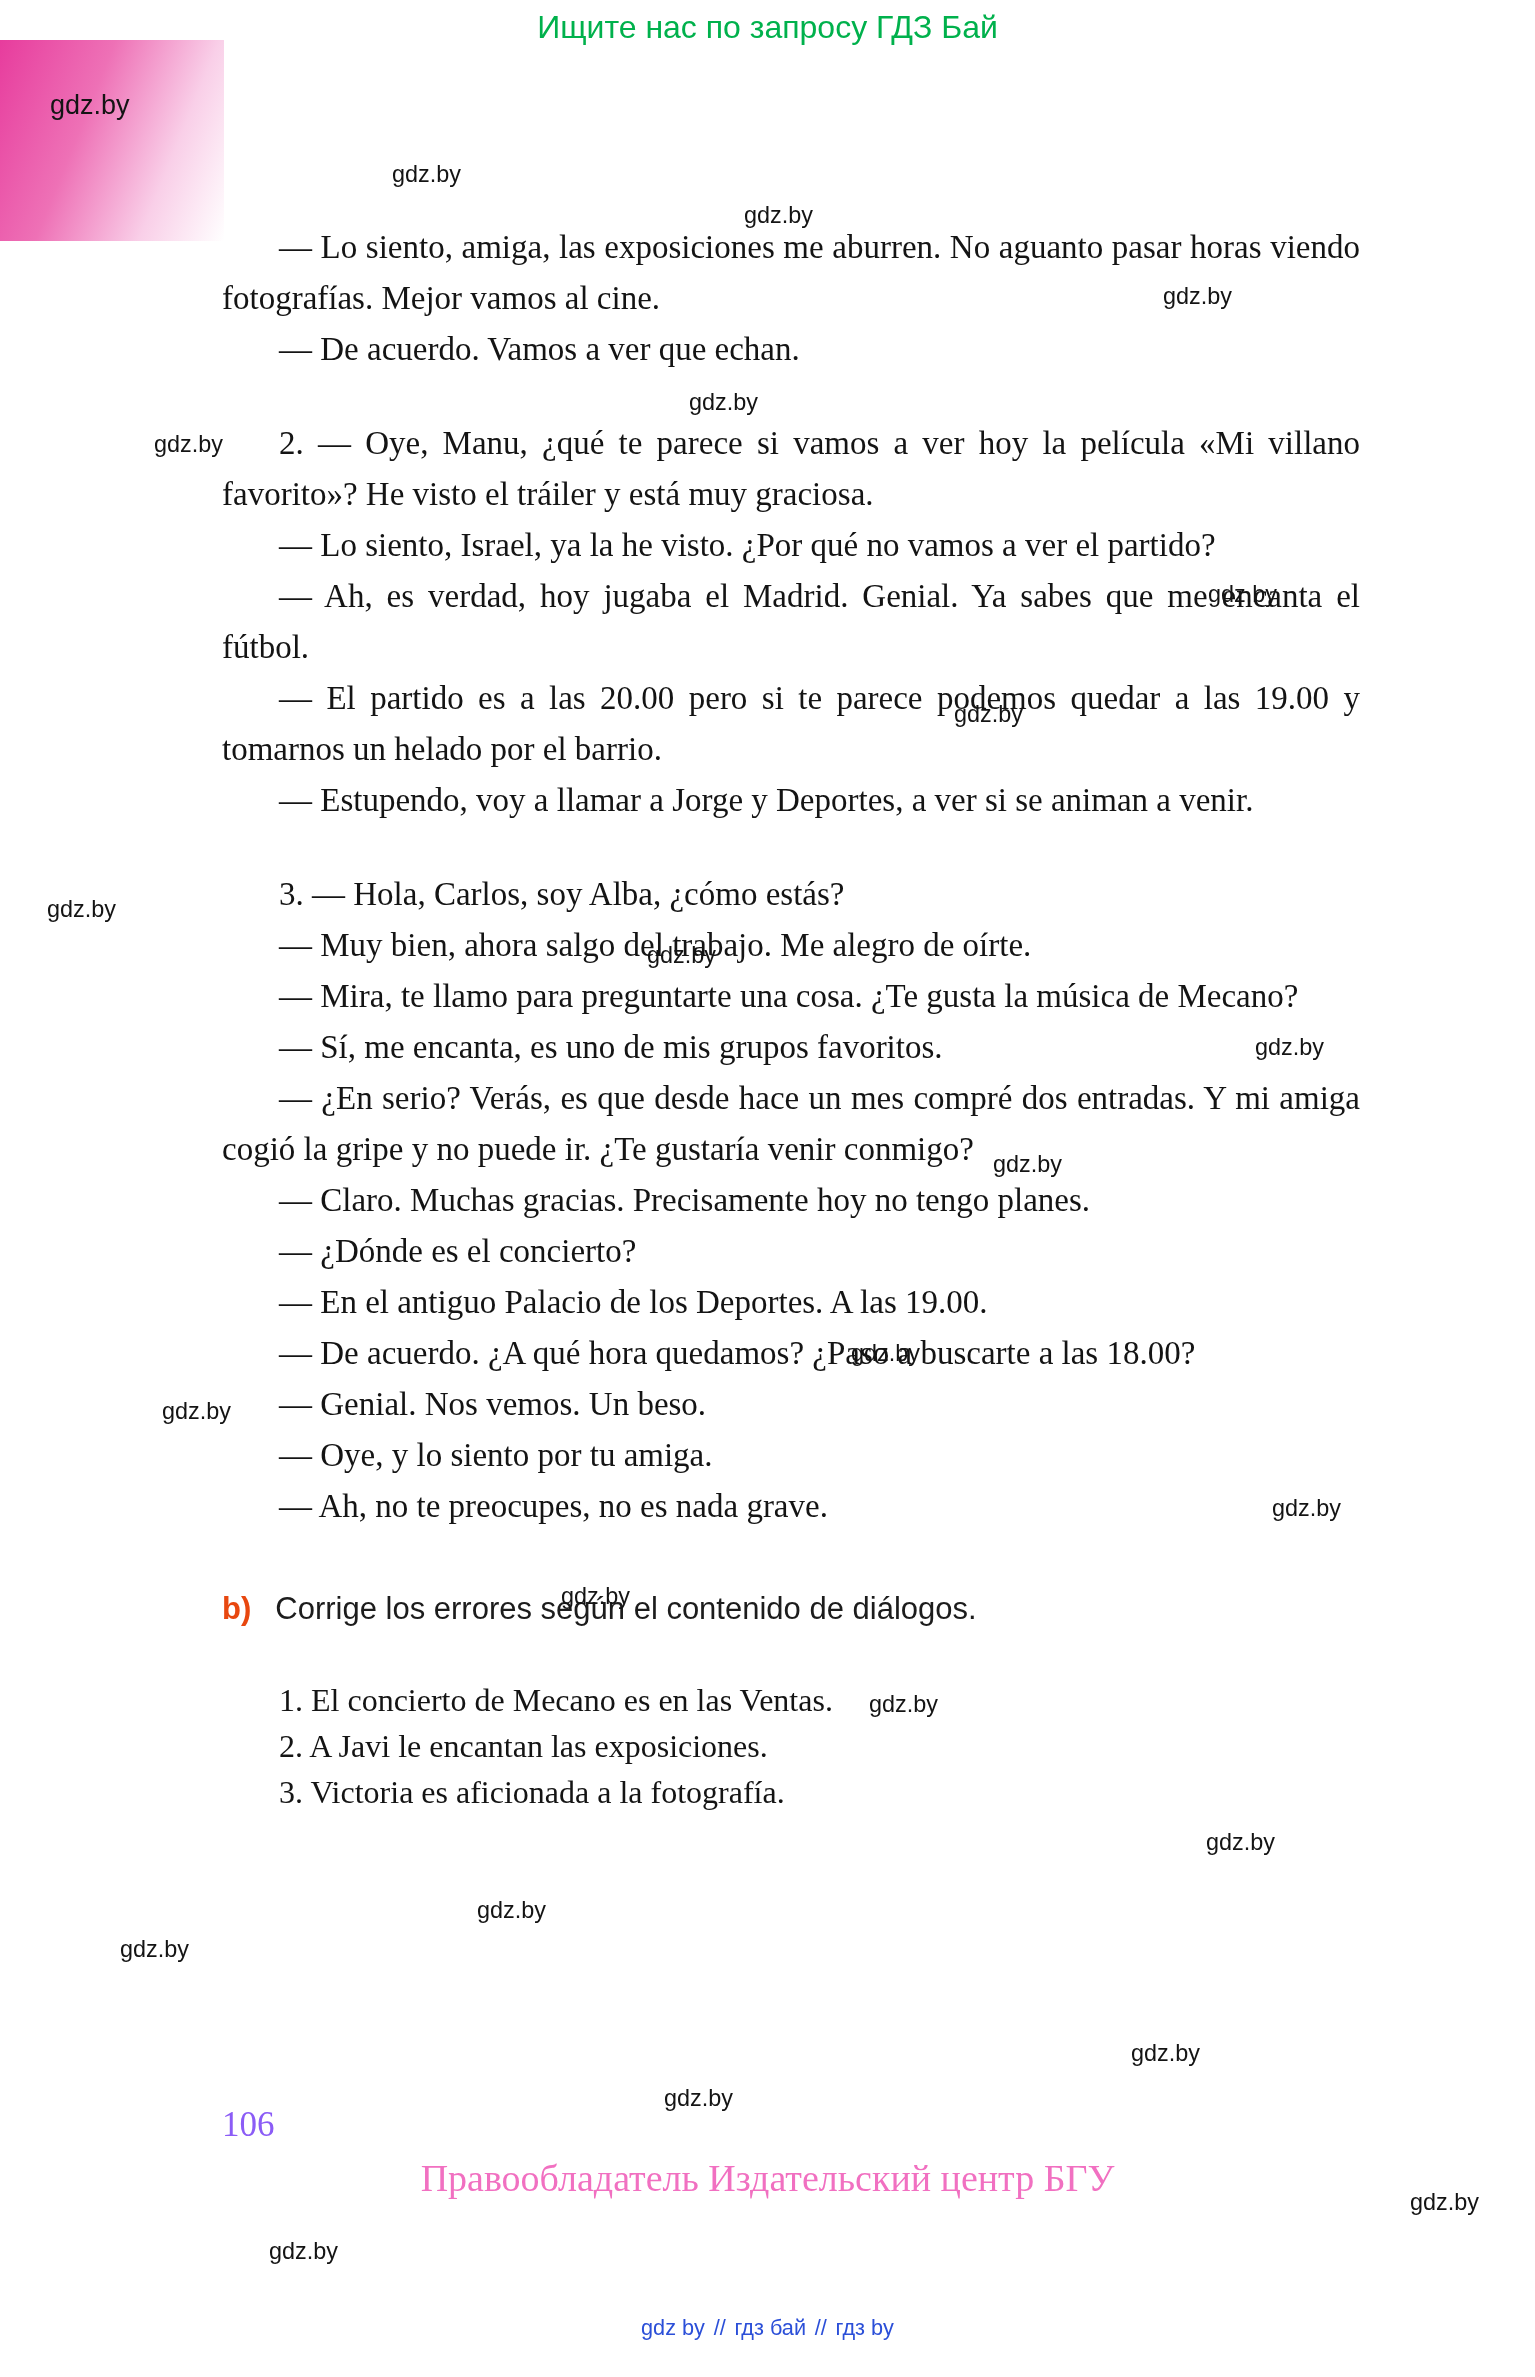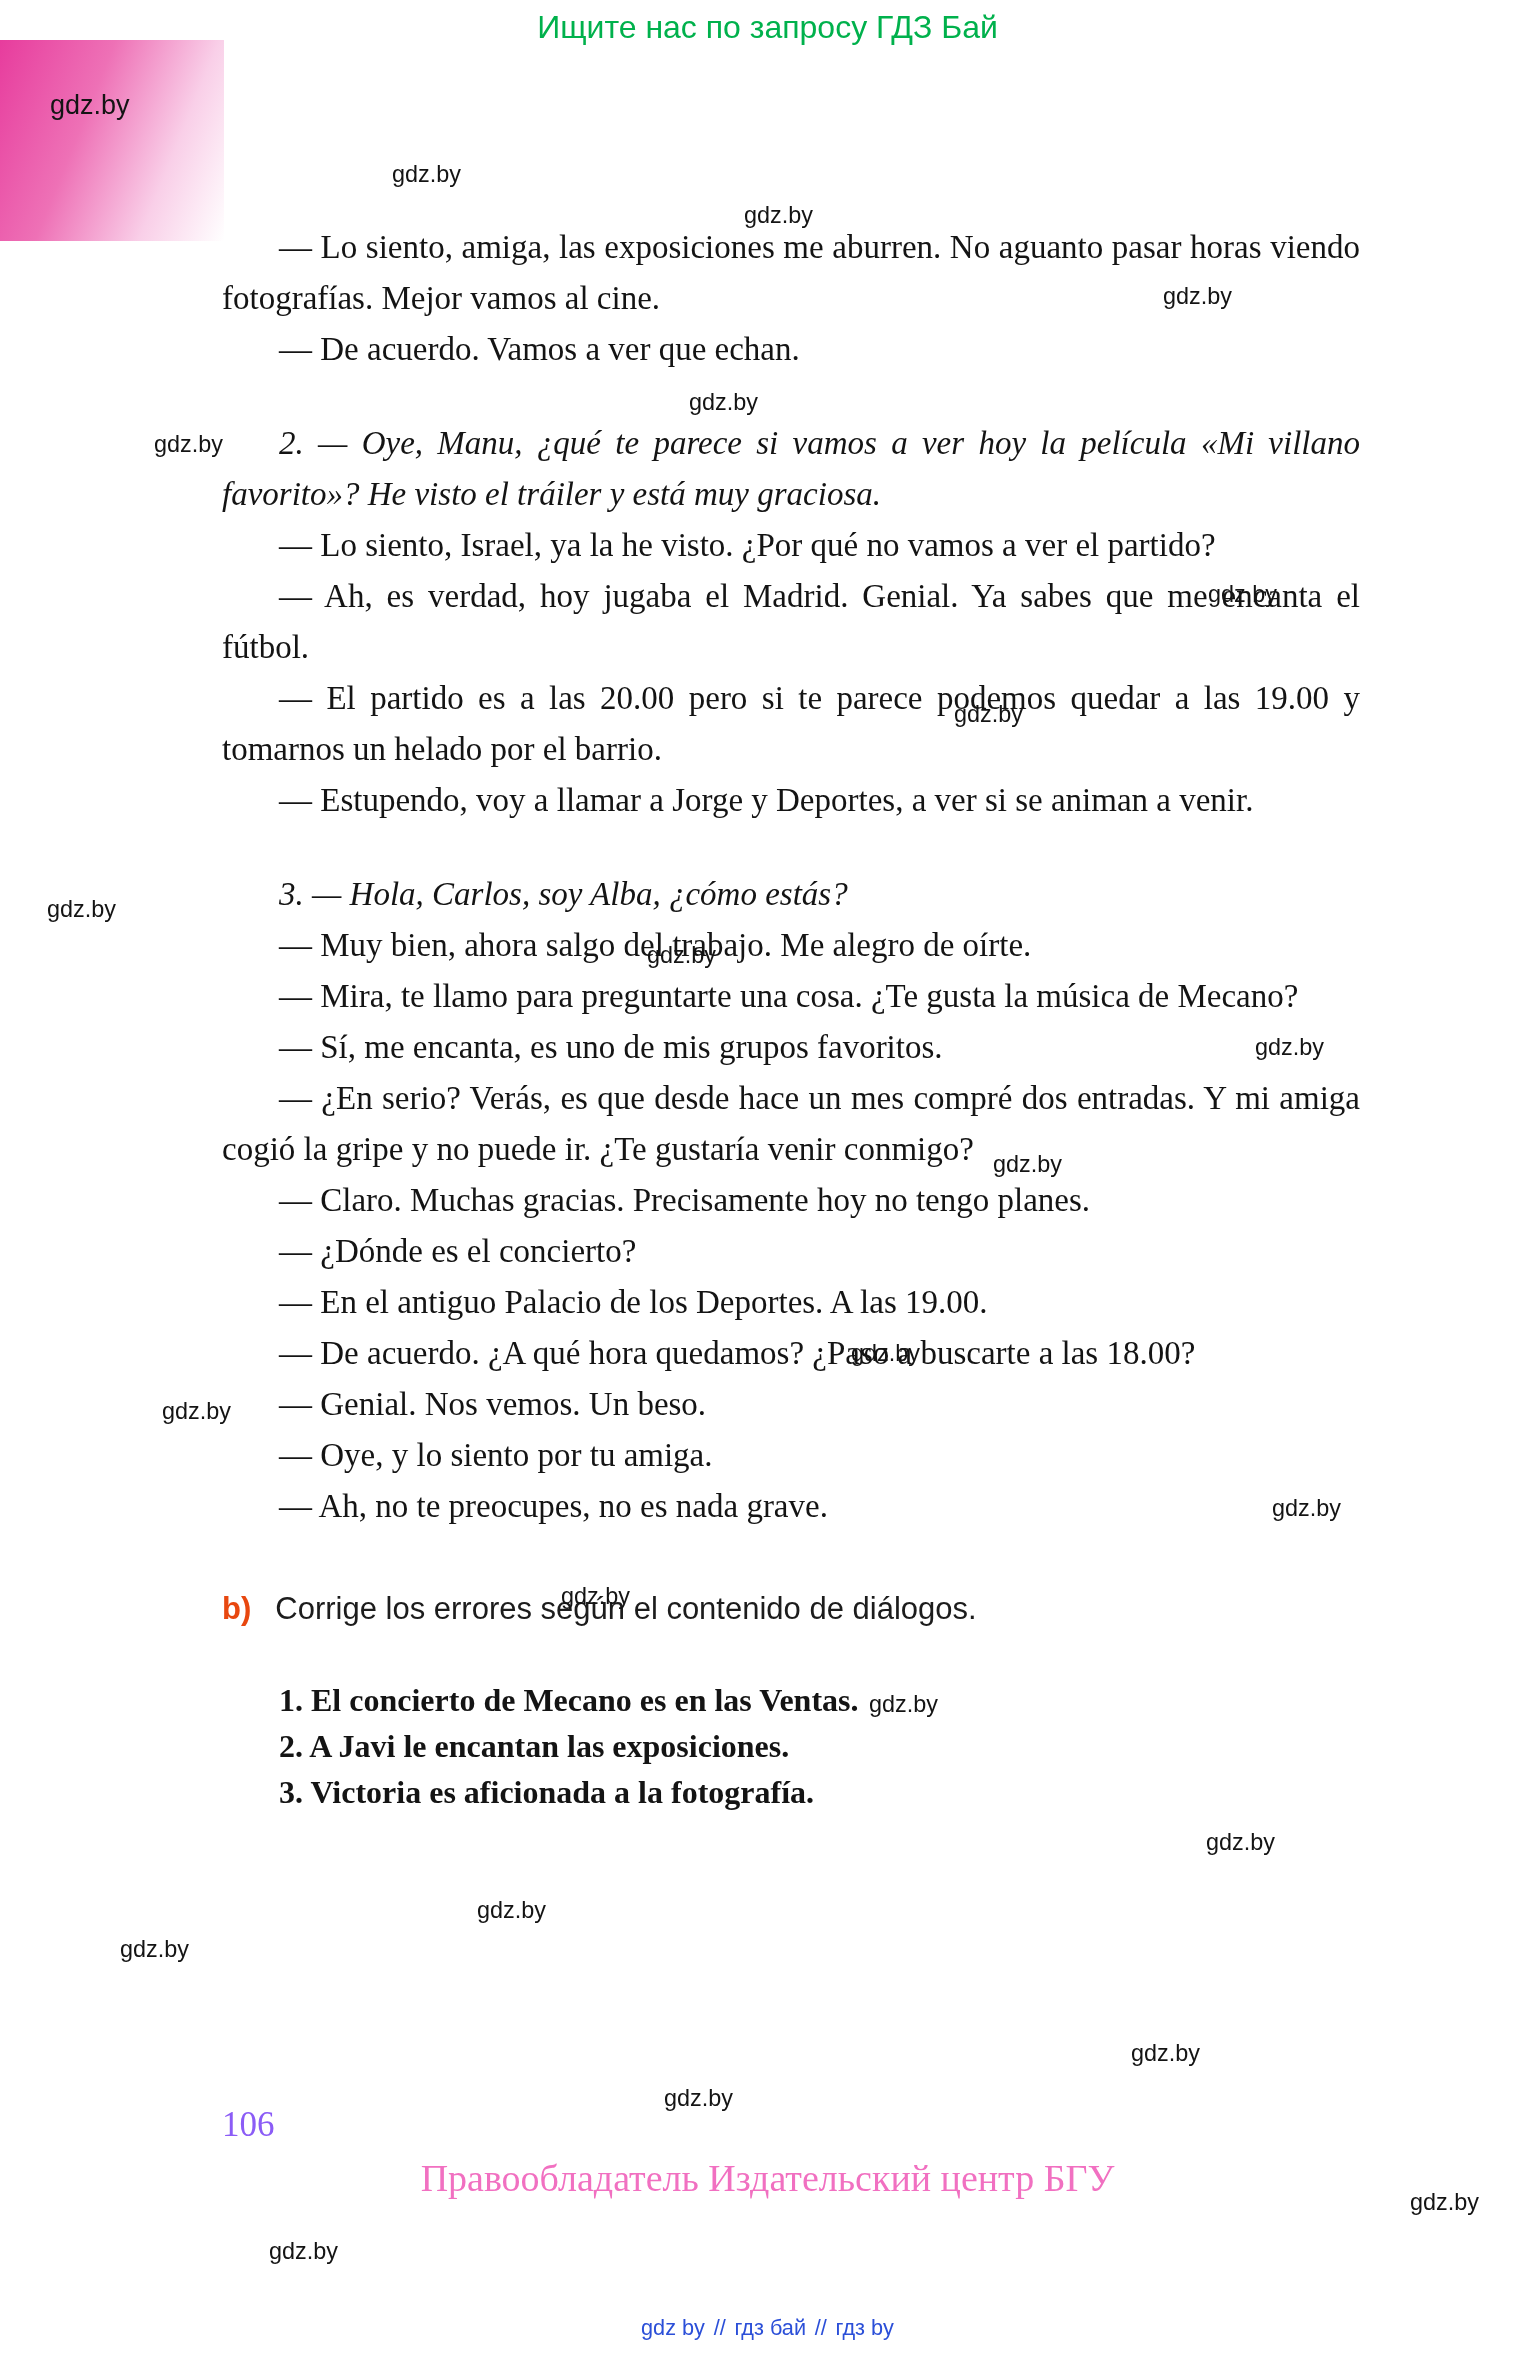--- a/index.html
+++ b/index.html
@@ -10,28 +10,28 @@
           font-family:"Liberation Sans", sans-serif;font-size:32px;color:#00b14c;}
 
   .logo{position:absolute;left:0;top:40px;width:224px;height:201px;
         background:linear-gradient(112deg,#e73c9d 0%,#ee71b6 38%,#f9cfe8 72%,#ffffff 100%);}
   .logo-text{position:absolute;left:50px;top:50px;font-family:"Liberation Sans", sans-serif;
              font-size:27px;color:#141414;}
 
   .content{position:absolute;left:222px;top:222px;width:1138px;
            font-size:33px;line-height:51px;text-align:justify;}
   .content p.dlg{margin:0;text-indent:57px;}
-  .content p.gap{margin-top:43px;font-style:italic;}
+  .content p.gap{margin-top:43px;}
 
   .task{margin-top:55px;display:flex;gap:24px;align-items:flex-start;
         font-family:"Liberation Sans", sans-serif;font-size:31px;line-height:43px;text-align:left;}
   .task-label{color:#e8470f;font-weight:bold;}
   .task-instruction{color:#1c1c1c;}
 
-  .corrections{margin-top:47px;font-weight:bold;}
+  .corrections{margin-top:47px;}
   .corrections p{margin:0;text-indent:57px;font-size:32px;line-height:46px;text-align:left;}
 
   .page-number{position:absolute;left:222px;top:2105px;font-size:35px;color:#8b5cf6;}
 
   .publisher{position:absolute;top:2156px;left:0;width:100%;text-align:center;
              font-family:Liberation Serif, serif;font-size:38px;color:#f170c1;}
 
   .footer{position:absolute;top:2315px;left:0;width:100%;text-align:center;
           font-family:Liberation Sans, sans-serif;font-size:21.7px;color:#2b4fd8;}
   .footer .sep{margin:0 8.7px;color:#2b4fd8;}

